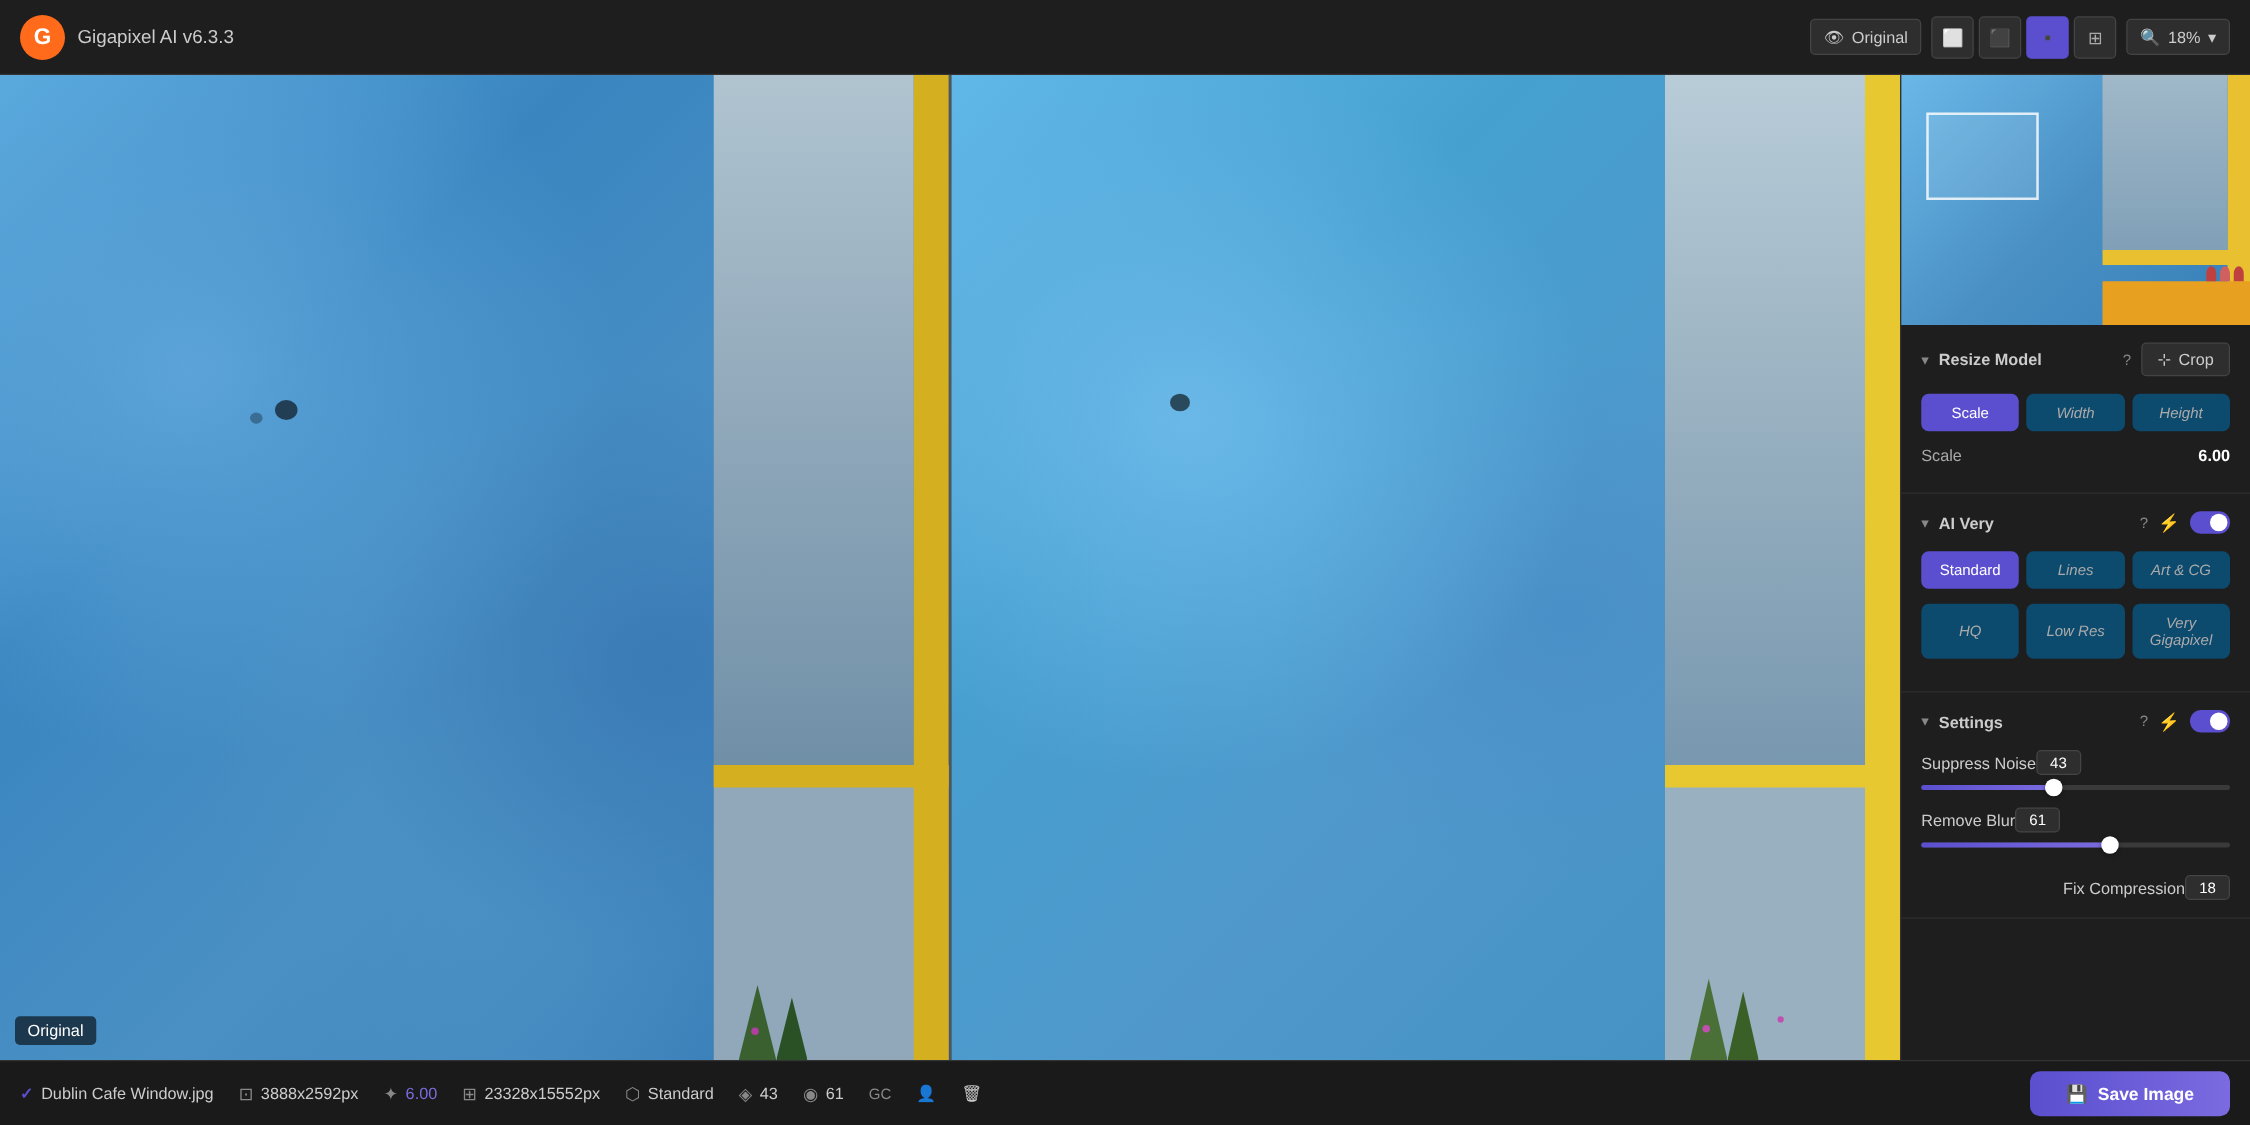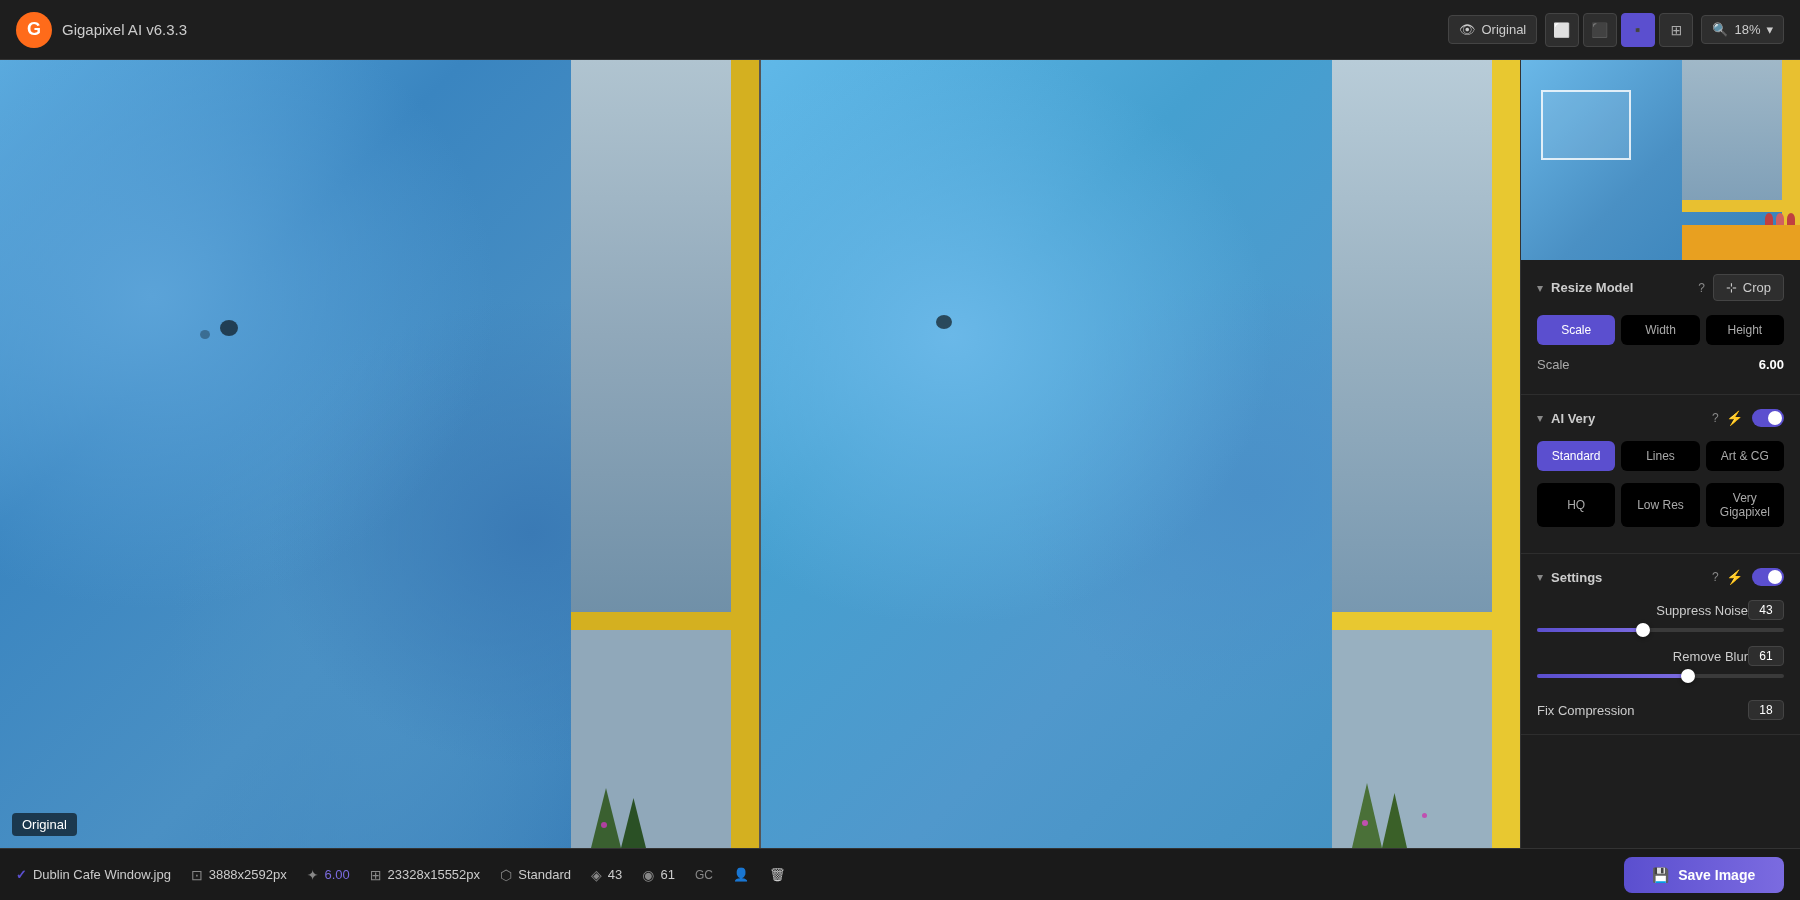--- a/index.html
+++ b/index.html
@@ -330,22 +330,23 @@
       cursor: pointer;
       font-size: 12px;
       font-weight: 500;
       text-align: center;
     }
     .mode-btn.active {
       background: #5b4fcf;
       color: #fff;
     }
     .mode-btn.inactive {
-      background: #000000;
+      background: #0c4a6e;
       color: #aaa;
+      font-style: italic;
     }
 
     
     .scale-row {
       display: flex;
       justify-content: space-between;
       align-items: center;
       margin-bottom: 8px;
     }
     .scale-label {
@@ -357,21 +358,21 @@
       color: #fff;
       font-weight: 600;
     }
 
     
     .slider-container {
       margin-bottom: 14px;
     }
     .slider-header {
       display: flex;
-      justify-content: flex-end;
+      justify-content: flex-start;
       align-items: center;
       margin-bottom: 8px;
     }
     .slider-label {
       font-size: 13px;
       color: #ccc;
     }
     .slider-value {
       background: #2e2e2e;
       border: 1px solid #444;
@@ -449,21 +450,21 @@
       justify-content: center;
     }
 
     
     .right-panel::-webkit-scrollbar { width: 4px; }
     .right-panel::-webkit-scrollbar-track { background: #1e1e1e; }
     .right-panel::-webkit-scrollbar-thumb { background: #444; border-radius: 2px; }
 
     .fix-compression-row {
       display: flex;
-      justify-content: space-between;
+      justify-content: flex-end;
       align-items: center;
       padding-top: 8px;
     }
   </style>
 </head>
 <body>
 
 <div class="topbar">
   <div class="logo-area">
     <div class="logo-icon">

